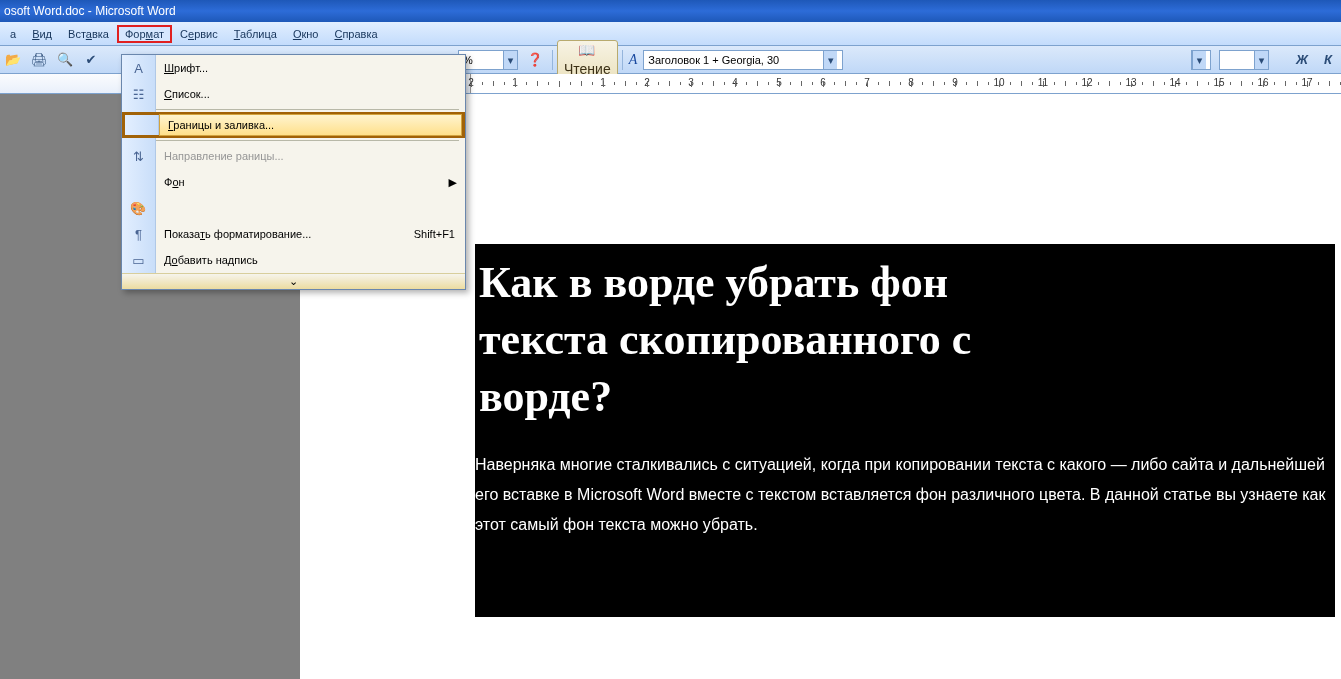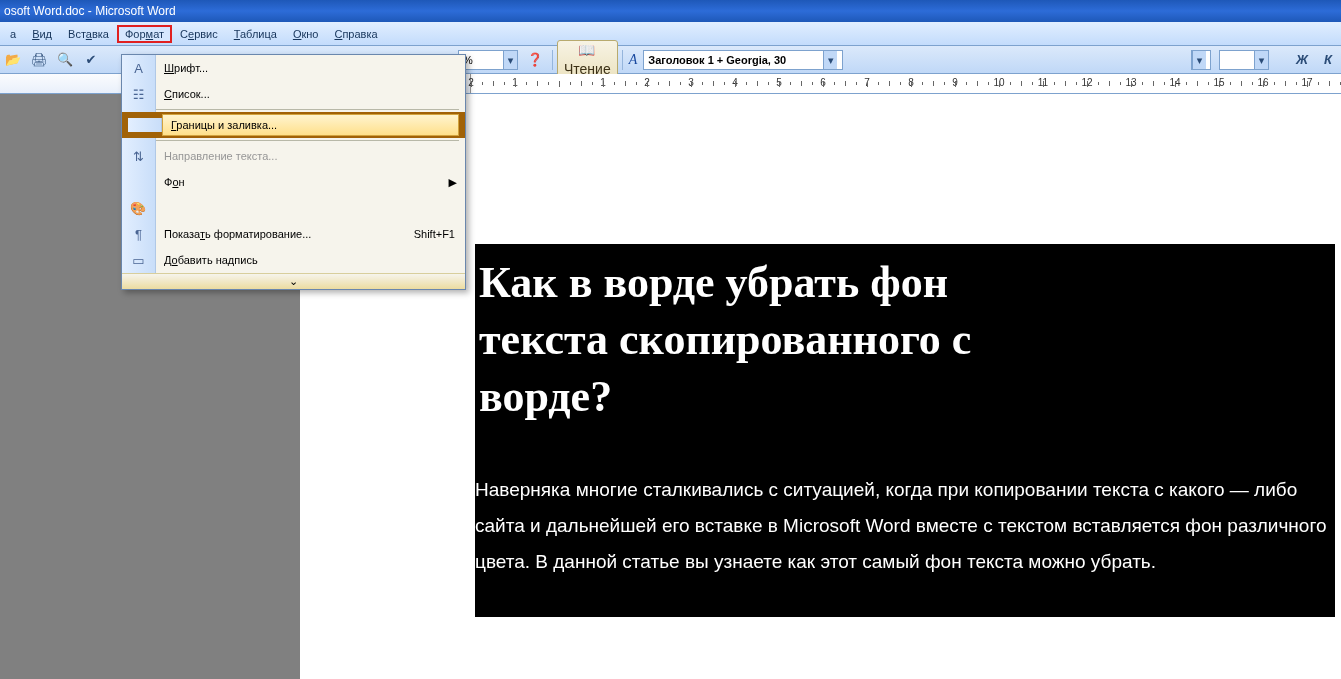--- a/index.html
+++ b/index.html
@@ -136,23 +136,23 @@
   padding: 10px 0 30px 0;
 }
 .doc-black .title {
   font-family: Georgia, "Times New Roman", serif;
   font-weight: bold;
   font-size: 44px;
   line-height: 1.3;
 }
 .title .t1 { background:#000; padding:0 4px; }
 .body-text {
-  font-size: 19px;
+  font-size: 16px;
   line-height: 1.9;
-  margin-top: 46px;
+  margin-top: 24px;
 }
 .body-text span { background:#000; }
 
 .dropdown {
   position:absolute;
   left:121px;
   top:54px;
   width:345px;
   background:#f6f4ec;
   border:1px solid #6a87ad;
@@ -188,21 +188,21 @@
 }
 .dropdown .row.disabled .label { color:#969696; }
 .dropdown .sep-row .iconcol { height:5px; }
 .dropdown .sep-row {
   height:5px;
 }
 .dropdown .sep-line {
   flex:1; height:1px; background:#b8b8a8; margin-right:6px;
 }
 .dropdown .row.highlight {
-  border:6px solid #a16207;
+  border:3px solid #a16207;
 }
 .dropdown .row.highlight .label-wrap {
   flex:1; display:flex; align-items:center;
   background: linear-gradient(to bottom,#fff4cf,#ffe08b);
   border:1px solid #d2a33e;
   height:22px;
 }
 .dropdown .row.highlight .label {
   color:#000;
 }
@@ -269,21 +269,21 @@
       <span class="ico-help"></span>
     </div>
   <div class="sep"></div>
   <div class="reading">
     <span class="ico-book"></span>
     <span>Чтение</span>
   </div>
   <div class="sep"></div>
   <span class="styleA">A</span>
   <div class="combo-style" style="width:200px">
-    <input style="width: 179px; font-weight: bold;" value="Заголовок 1 + Georgia, 30">
+    <input style="width: 179px;" value="Заголовок 1 + Georgia, 30">
     <div class="dd">▾</div>
   </div>
   <div style="flex:1"></div>
   <div class="combo-style" style="width:20px">
     <div class="dd">▾</div>
   </div>
   <div class="combo-style" style="width:50px;margin-right:20px">
     <input style="width: 34px;">
     <div class="dd">▾</div>
   </div>
@@ -438,21 +438,21 @@
       </div>
   </div>
   <div class="sep-row row">
     <div class="iconcol"></div>
       <div class="sep-line"></div>
   </div>
   <div class="row disabled">
     <div class="iconcol">
         <span class="ico-dir"></span>
       </div>
-    <div class="label">Направление текста...</div>
+    <div class="label">Направление раницы...</div>
   </div>
   <div class="row">
     <div class="iconcol"></div>
     <div class="label">Ф<u>о</u>н</div>
     <div class="arrow">▶</div>
   </div>
   <div class="row">
     <div class="iconcol">
         <span class="ico-theme"></span>
       </div>

